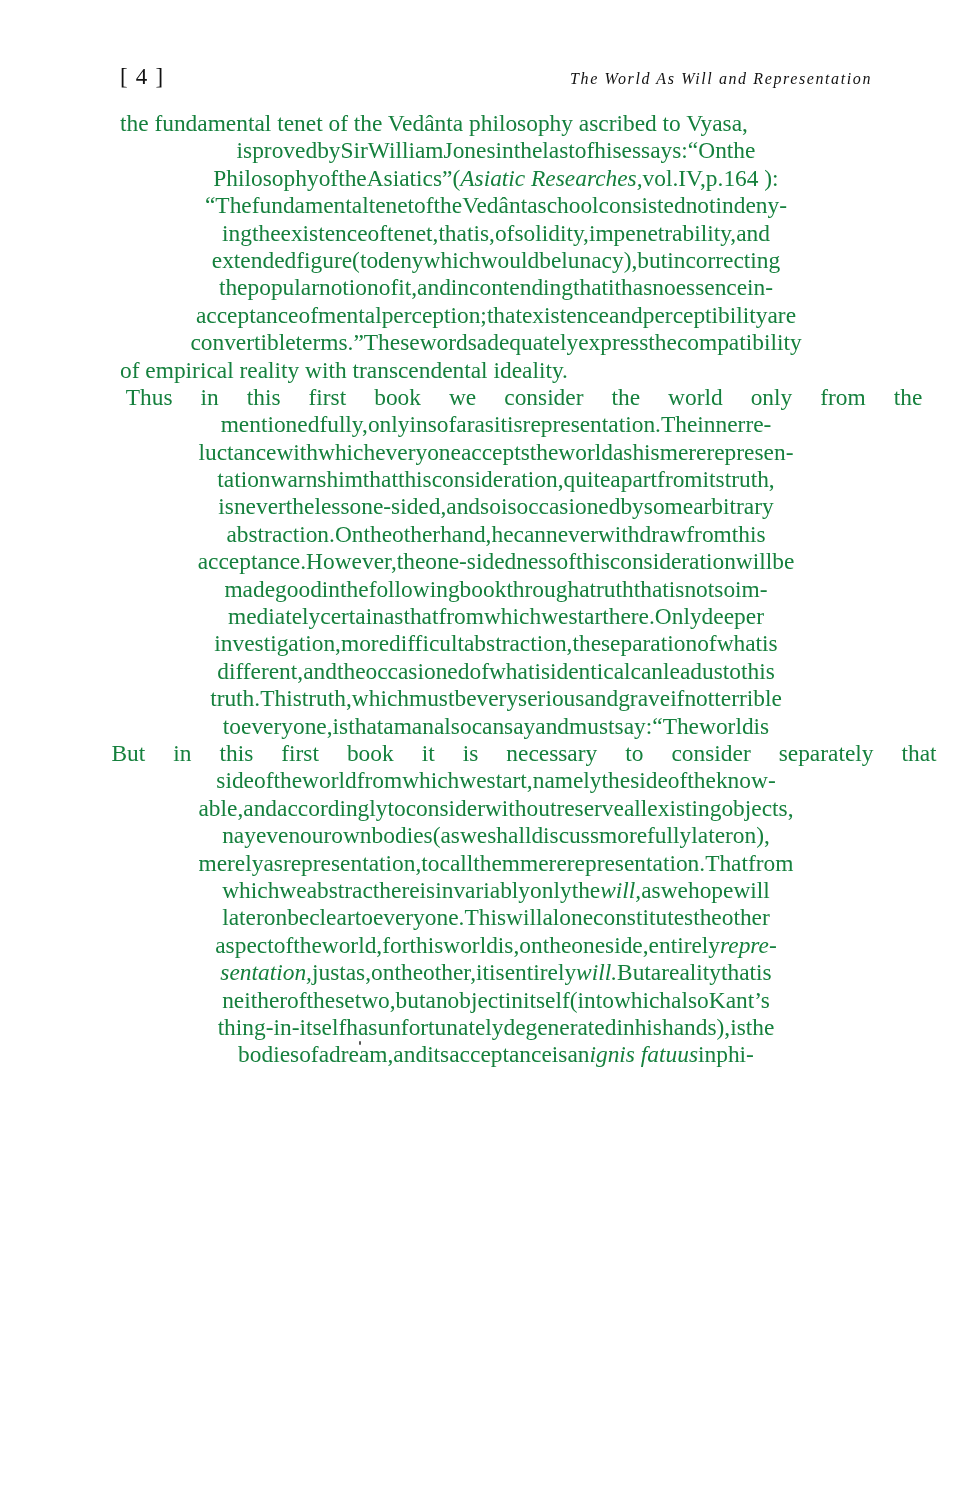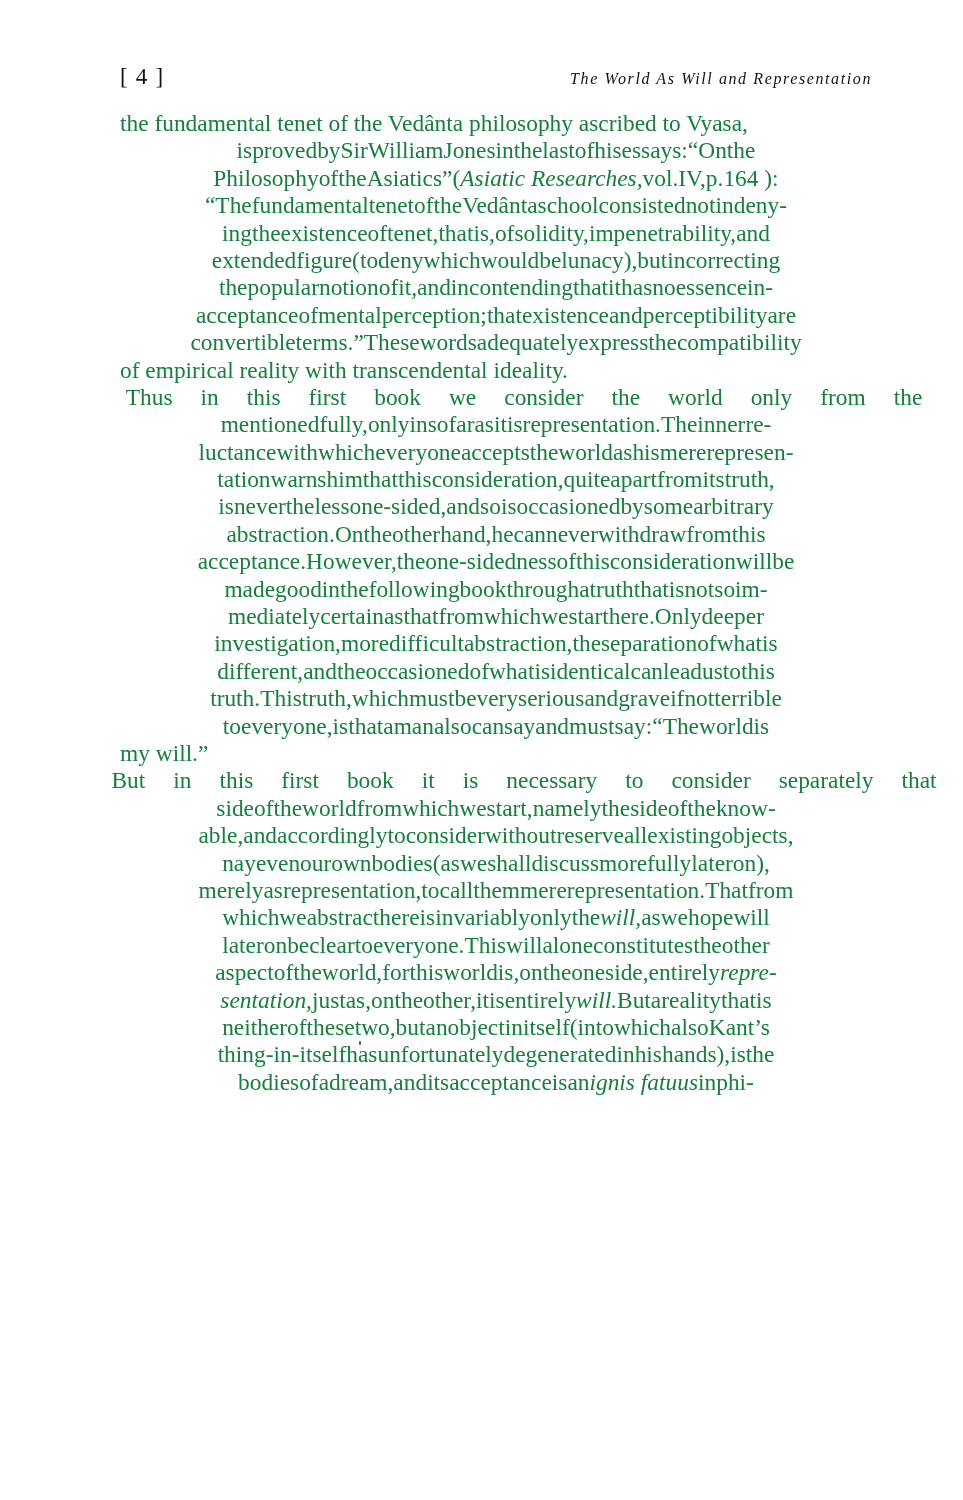--- a/index.html
+++ b/index.html
@@ -120,21 +120,20 @@
         <div class="ln just"><span class="w">tation</span><span class="w">warns</span><span class="w">him</span><span class="w">that</span><span class="w">this</span><span class="w">consideration,</span><span class="w">quite</span><span class="w">apart</span><span class="w">from</span><span class="w">its</span><span class="w">truth,</span></div>
         <div class="ln just"><span class="w">is</span><span class="w">nevertheless</span><span class="w">one-sided,</span><span class="w">and</span><span class="w">so</span><span class="w">is</span><span class="w">occasioned</span><span class="w">by</span><span class="w">some</span><span class="w">arbitrary</span></div>
         <div class="ln just"><span class="w">abstraction.</span><span class="w">On</span><span class="w">the</span><span class="w">other</span><span class="w">hand,</span><span class="w">he</span><span class="w">can</span><span class="w">never</span><span class="w">withdraw</span><span class="w">from</span><span class="w">this</span></div>
         <div class="ln just"><span class="w">acceptance.</span><span class="w">However,</span><span class="w">the</span><span class="w">one-sidedness</span><span class="w">of</span><span class="w">this</span><span class="w">consideration</span><span class="w">will</span><span class="w">be</span></div>
         <div class="ln just"><span class="w">made</span><span class="w">good</span><span class="w">in</span><span class="w">the</span><span class="w">following</span><span class="w">book</span><span class="w">through</span><span class="w">a</span><span class="w">truth</span><span class="w">that</span><span class="w">is</span><span class="w">not</span><span class="w">so</span><span class="w">im-</span></div>
         <div class="ln just"><span class="w">mediately</span><span class="w">certain</span><span class="w">as</span><span class="w">that</span><span class="w">from</span><span class="w">which</span><span class="w">we</span><span class="w">start</span><span class="w">here.</span><span class="w">Only</span><span class="w">deeper</span></div>
         <div class="ln just"><span class="w">investigation,</span><span class="w">more</span><span class="w">difficult</span><span class="w">abstraction,</span><span class="w">the</span><span class="w">separation</span><span class="w">of</span><span class="w">what</span><span class="w">is</span></div>
         <div class="ln just"><span class="w">different,</span><span class="w">and</span><span class="w">the</span><span class="w">occasioned</span><span class="w">of</span><span class="w">what</span><span class="w">is</span><span class="w">identical</span><span class="w">can</span><span class="w">lead</span><span class="w">us</span><span class="w">to</span><span class="w">this</span></div>
         <div class="ln just"><span class="w">truth.</span><span class="w">This</span><span class="w">truth,</span><span class="w">which</span><span class="w">must</span><span class="w">be</span><span class="w">very</span><span class="w">serious</span><span class="w">and</span><span class="w">grave</span><span class="w">if</span><span class="w">not</span><span class="w">terrible</span></div>
         <div class="ln just"><span class="w">to</span><span class="w">everyone,</span><span class="w">is</span><span class="w">that</span><span class="w">a</span><span class="w">man</span><span class="w">also</span><span class="w">can</span><span class="w">say</span><span class="w">and</span><span class="w">must</span><span class="w">say:</span><span class="w">“The</span><span class="w">world</span><span class="w">is</span></div>
-        <div class="ln">my will.”</div>
       </div>
       <div>
         <div class="ln just indent"><span class="w">But</span><span class="w">in</span><span class="w">this</span><span class="w">first</span><span class="w">book</span><span class="w">it</span><span class="w">is</span><span class="w">necessary</span><span class="w">to</span><span class="w">consider</span><span class="w">separately</span><span class="w">that</span></div>
         <div class="ln just"><span class="w">side</span><span class="w">of</span><span class="w">the</span><span class="w">world</span><span class="w">from</span><span class="w">which</span><span class="w">we</span><span class="w">start,</span><span class="w">namely</span><span class="w">the</span><span class="w">side</span><span class="w">of</span><span class="w">the</span><span class="w">know-</span></div>
         <div class="ln just"><span class="w">able,</span><span class="w">and</span><span class="w">accordingly</span><span class="w">to</span><span class="w">consider</span><span class="w">without</span><span class="w">reserve</span><span class="w">all</span><span class="w">existing</span><span class="w">objects,</span></div>
         <div class="ln just"><span class="w">nay</span><span class="w">even</span><span class="w">our</span><span class="w">own</span><span class="w">bodies</span><span class="w">(as</span><span class="w">we</span><span class="w">shall</span><span class="w">discuss</span><span class="w">more</span><span class="w">fully</span><span class="w">later</span><span class="w">on),</span></div>
         <div class="ln just"><span class="w">merely</span><span class="w">as</span><span class="w">representation,</span><span class="w">to</span><span class="w">call</span><span class="w">them</span><span class="w">mere</span><span class="w">representation.</span><span class="w">That</span><span class="w">from</span></div>
         <div class="ln just"><span class="w">which</span><span class="w">we</span><span class="w">abstract</span><span class="w">here</span><span class="w">is</span><span class="w">invariably</span><span class="w">only</span><span class="w">the</span><span class="w it">will,</span><span class="w">as</span><span class="w">we</span><span class="w">hope</span><span class="w">will</span></div>
         <div class="ln just"><span class="w">later</span><span class="w">on</span><span class="w">be</span><span class="w">clear</span><span class="w">to</span><span class="w">everyone.</span><span class="w">This</span><span class="w">will</span><span class="w">alone</span><span class="w">constitutes</span><span class="w">the</span><span class="w">other</span></div>
         <div class="ln just"><span class="w">aspect</span><span class="w">of</span><span class="w">the</span><span class="w">world,</span><span class="w">for</span><span class="w">this</span><span class="w">world</span><span class="w">is,</span><span class="w">on</span><span class="w">the</span><span class="w">one</span><span class="w">side,</span><span class="w">entirely</span><span class="w it">repre-</span></div>

